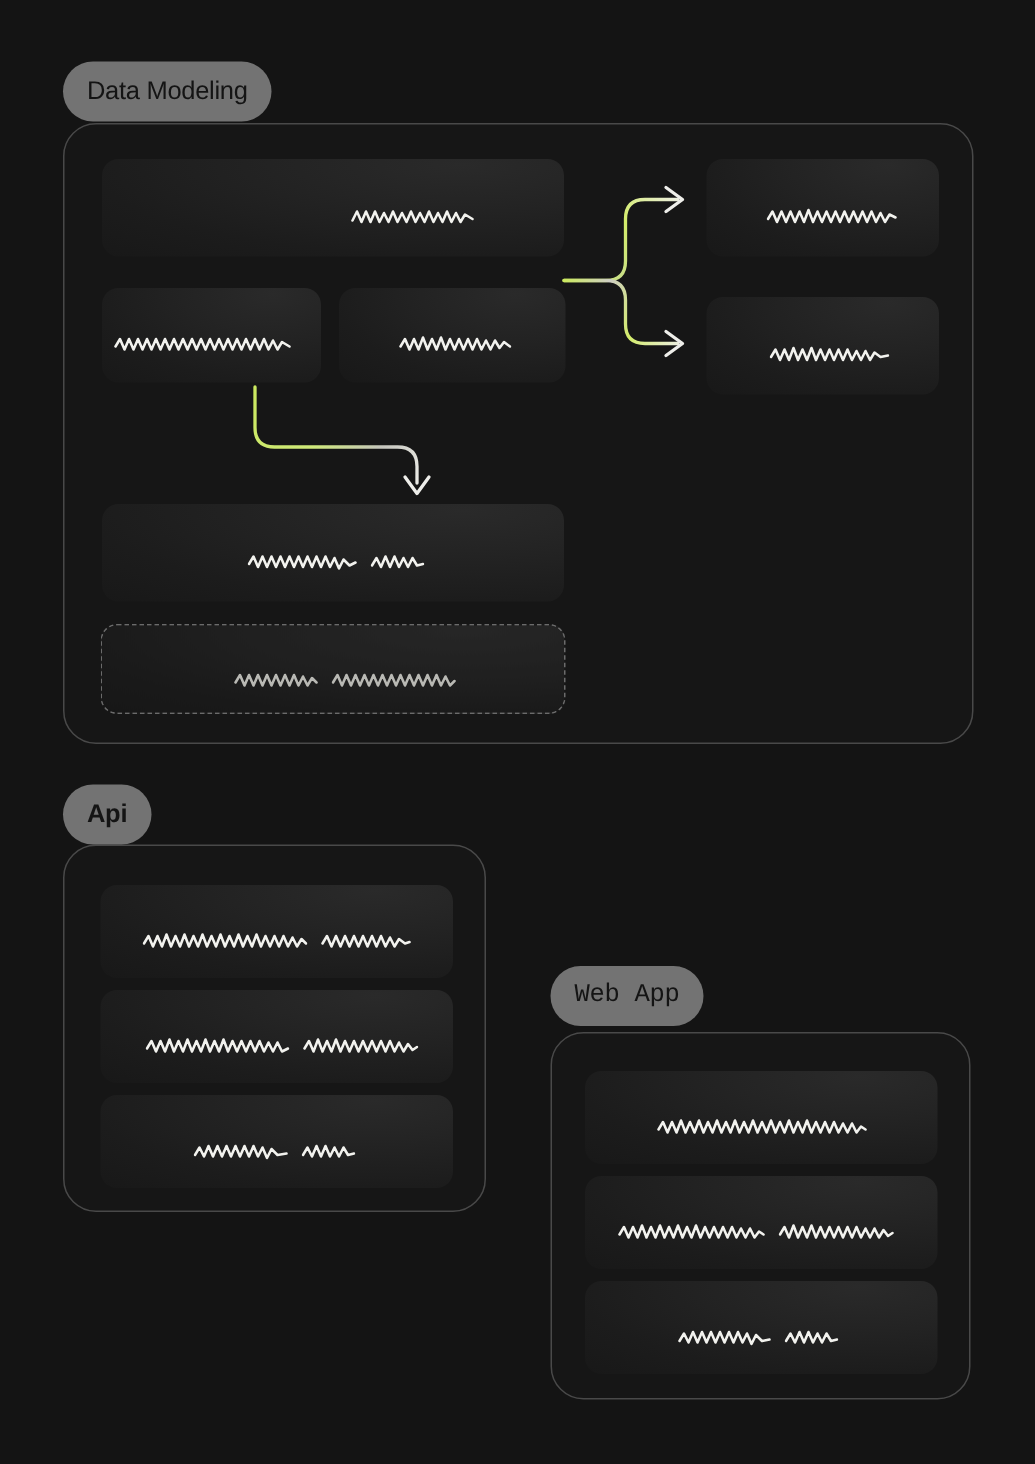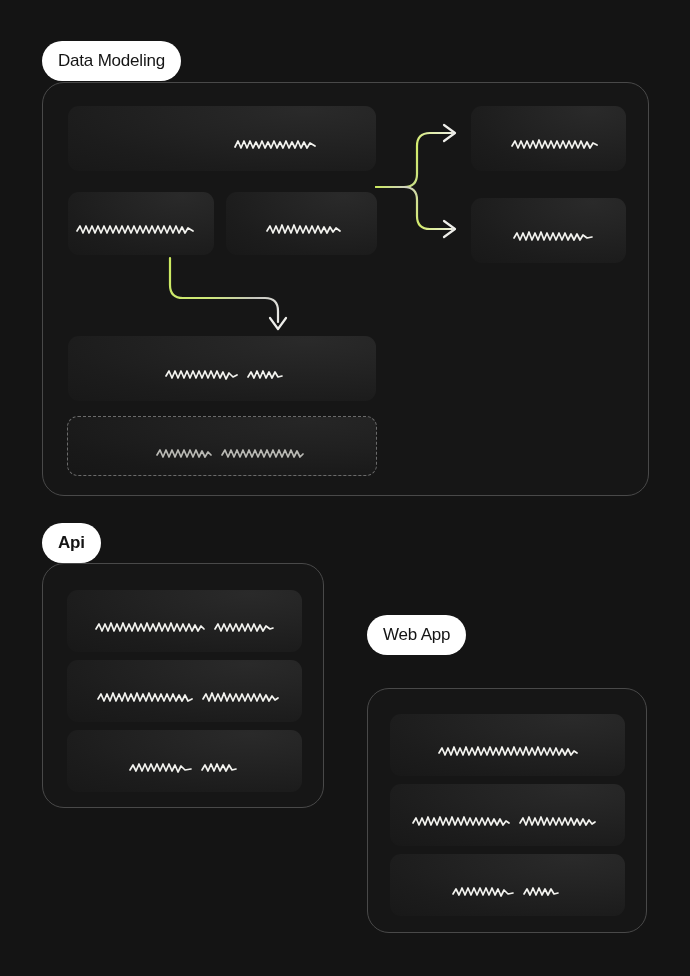--- a/index.html
+++ b/index.html
@@ -19,21 +19,21 @@
     height: 976px;
     background: #141414;
   }
 
   
   .group-label {
     position: absolute;
     display: inline-flex;
     align-items: center;
     justify-content: center;
-    background: #ffffff;
+    background: #737373;
     color: #141414;
     border-radius: 999px;
     font-size: 17px;
     letter-spacing: -0.2px;
     line-height: 1;
     padding: 11px 16px 12px 16px;
     white-space: nowrap;
     z-index: 5;
   }
 
@@ -222,21 +222,21 @@
         <svg class="squiggle" width="63" height="14" viewBox="0 0 63 14">
           <path d="M1 9 L4 4 L7 10 L10 3 L13 10 L16 3 L19 10 L22 3 L25 10 L28 3 L31 10 L34 3 L37 10 L40 3 L43 10 L46 4 L49 11 L52 5 L56 9 L62 8"></path>
         </svg>
         <svg class="squiggle" width="36" height="14" viewBox="0 0 36 14">
           <path d="M1 9 L4 4 L7 10 L10 3 L13 10 L16 3 L19 10 L22 4 L25 10 L28 4 L31 9 L35 8"></path>
         </svg>
       </div>
     </div>
   </div>
 
-  <div class="group-label" style="left:367px; top:615px;">Web App</div>
+  <div class="group-label" style="left:367px; top:644px;font-family:Liberation Mono, monospace;">Web App</div>
 
   <div class="group-box" style="left:367px; top:688px; width:280px; height:245px;">
 
     <div class="card" style="left:22px; top:25px; width:235px; height:62px;">
       <div class="squiggle-wrap" style="left:48px; top:31px;">
         <svg class="squiggle" width="140" height="14" viewBox="0 0 140 14">
           <path d="M1 8 L4 3 L7 10 L10 3 L13 10 L16 2 L19 10 L22 3 L25 10 L28 2 L31 10 L34 3 L37 10 L40 2 L43 10 L46 3 L49 10 L52 2 L55 10 L58 3 L61 10 L64 2 L67 10 L70 3 L73 10 L76 2 L79 10 L82 3 L85 10 L88 2 L91 10 L94 3 L97 10 L100 2 L103 10 L106 3 L109 10 L112 3 L115 10 L118 3 L121 10 L124 4 L127 10 L130 4 L133 10 L136 6 L139 8"></path>
         </svg>
       </div>
     </div>

